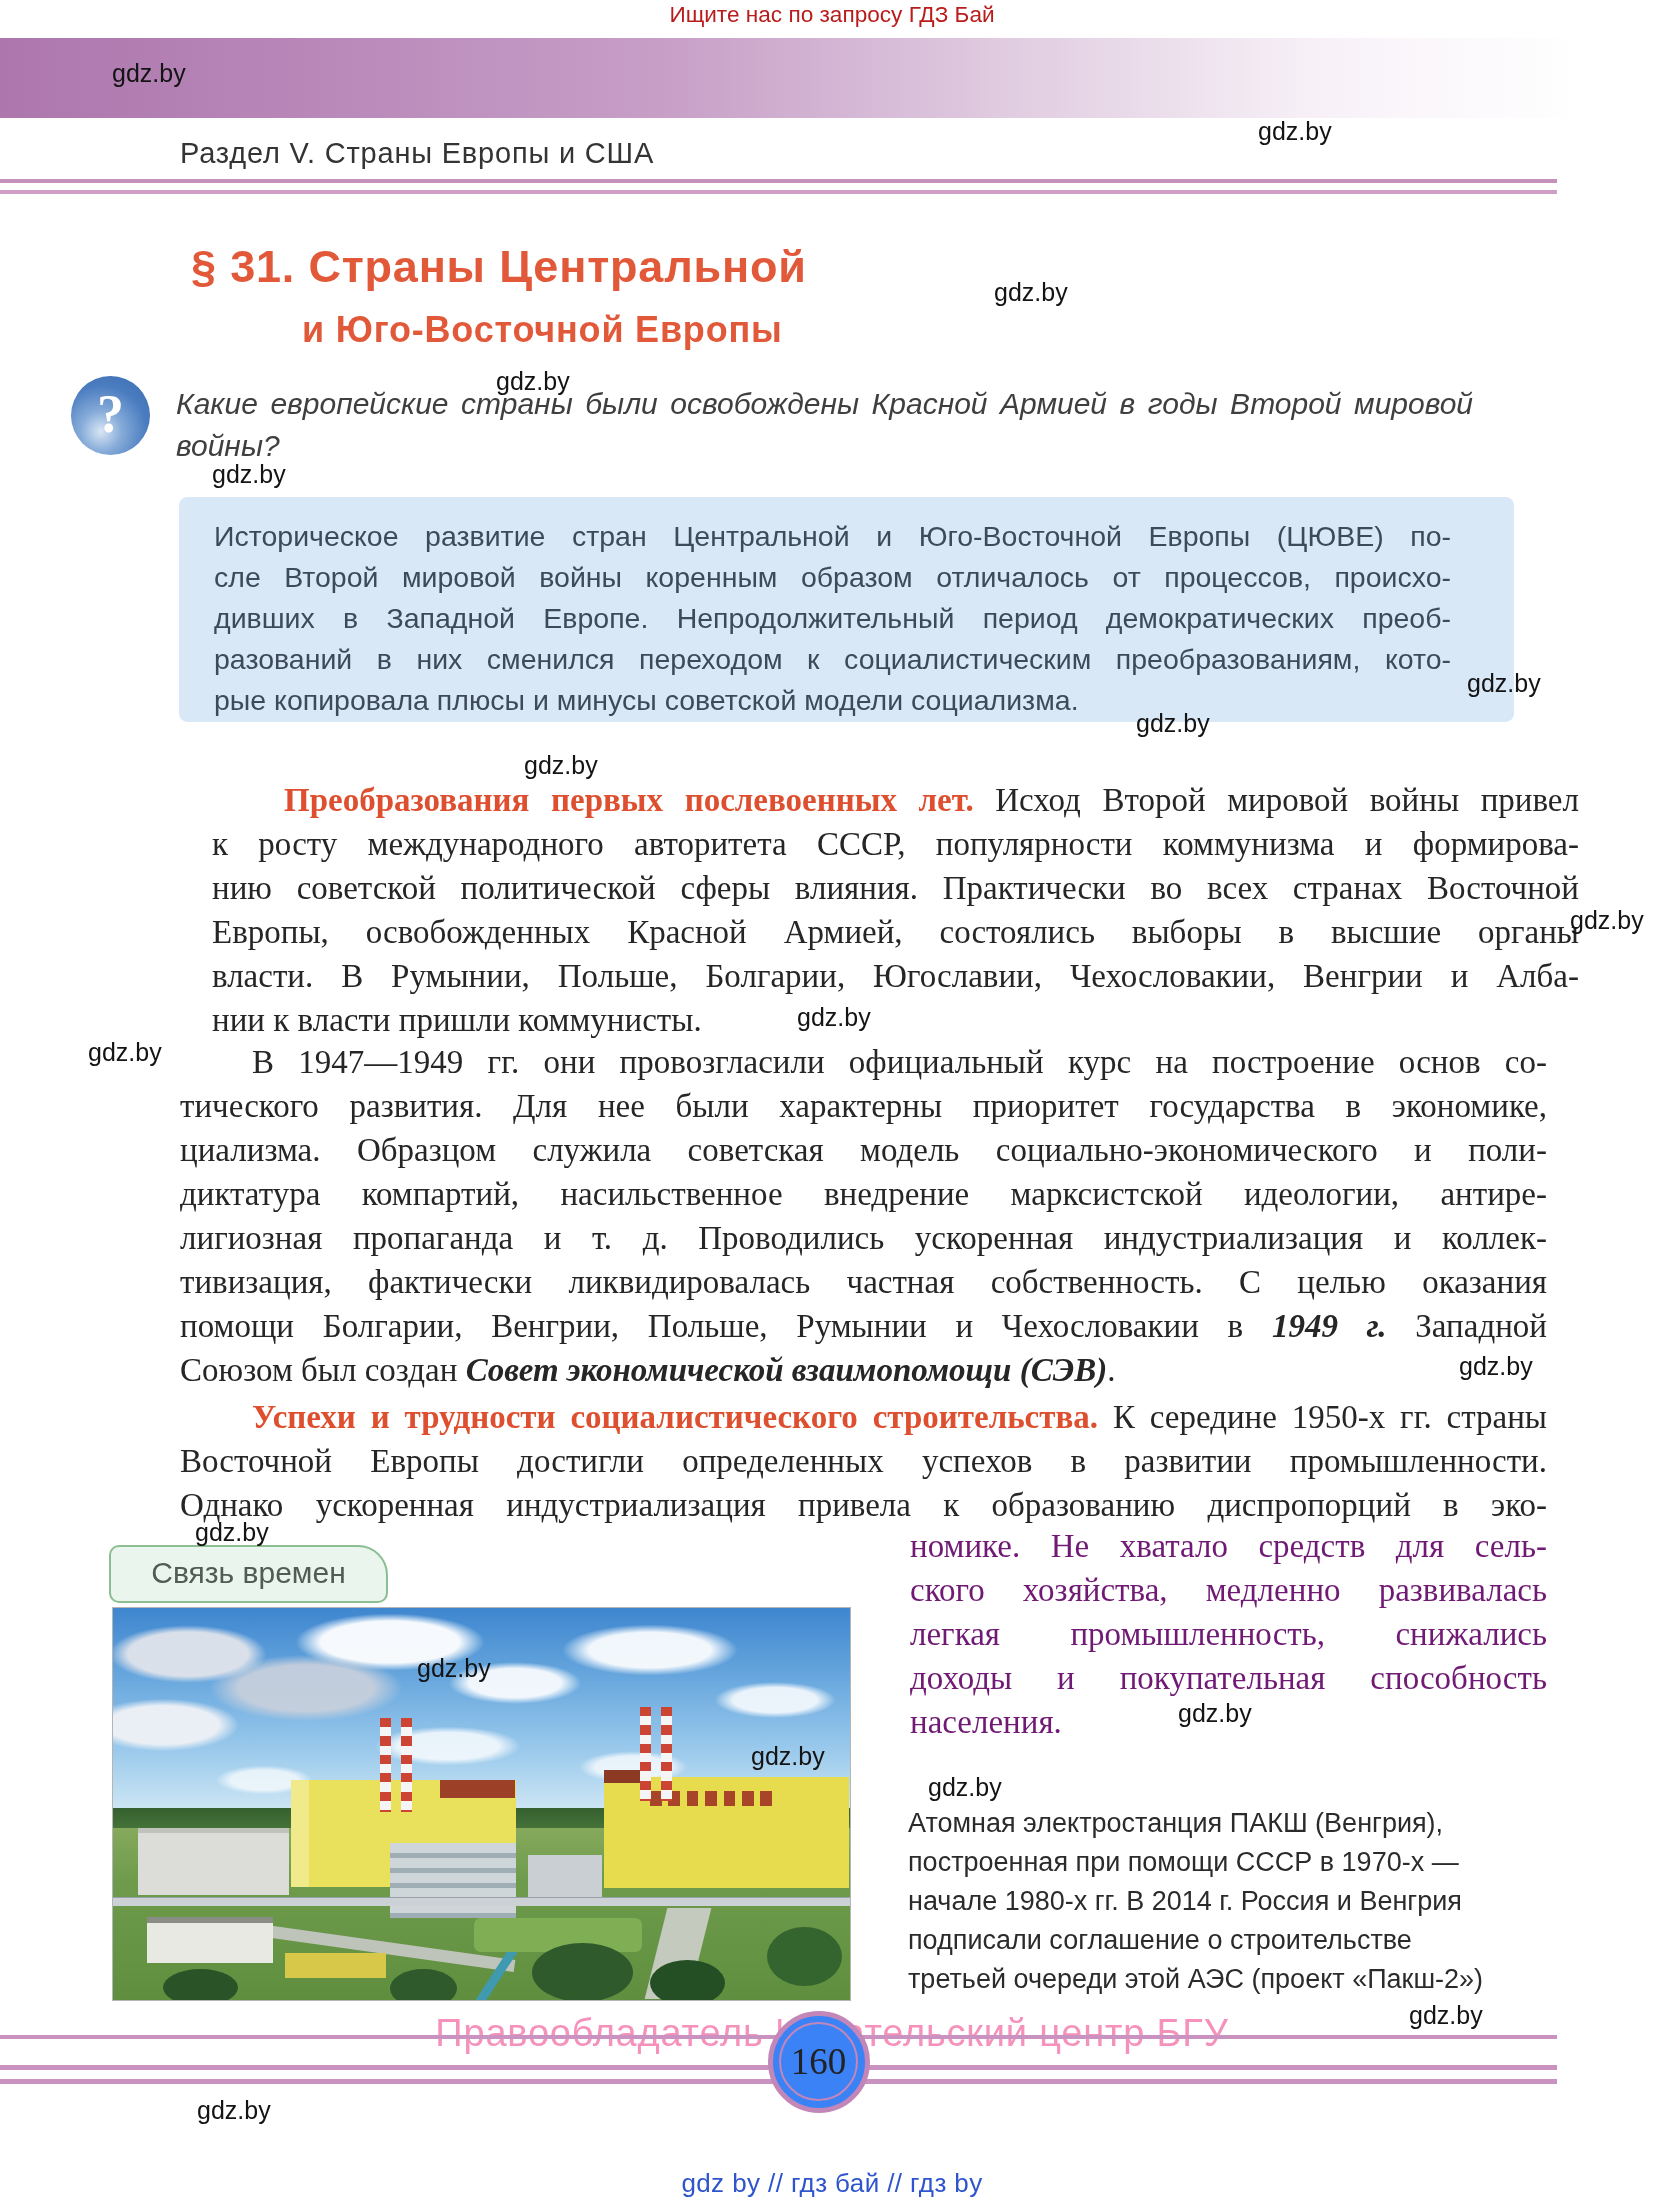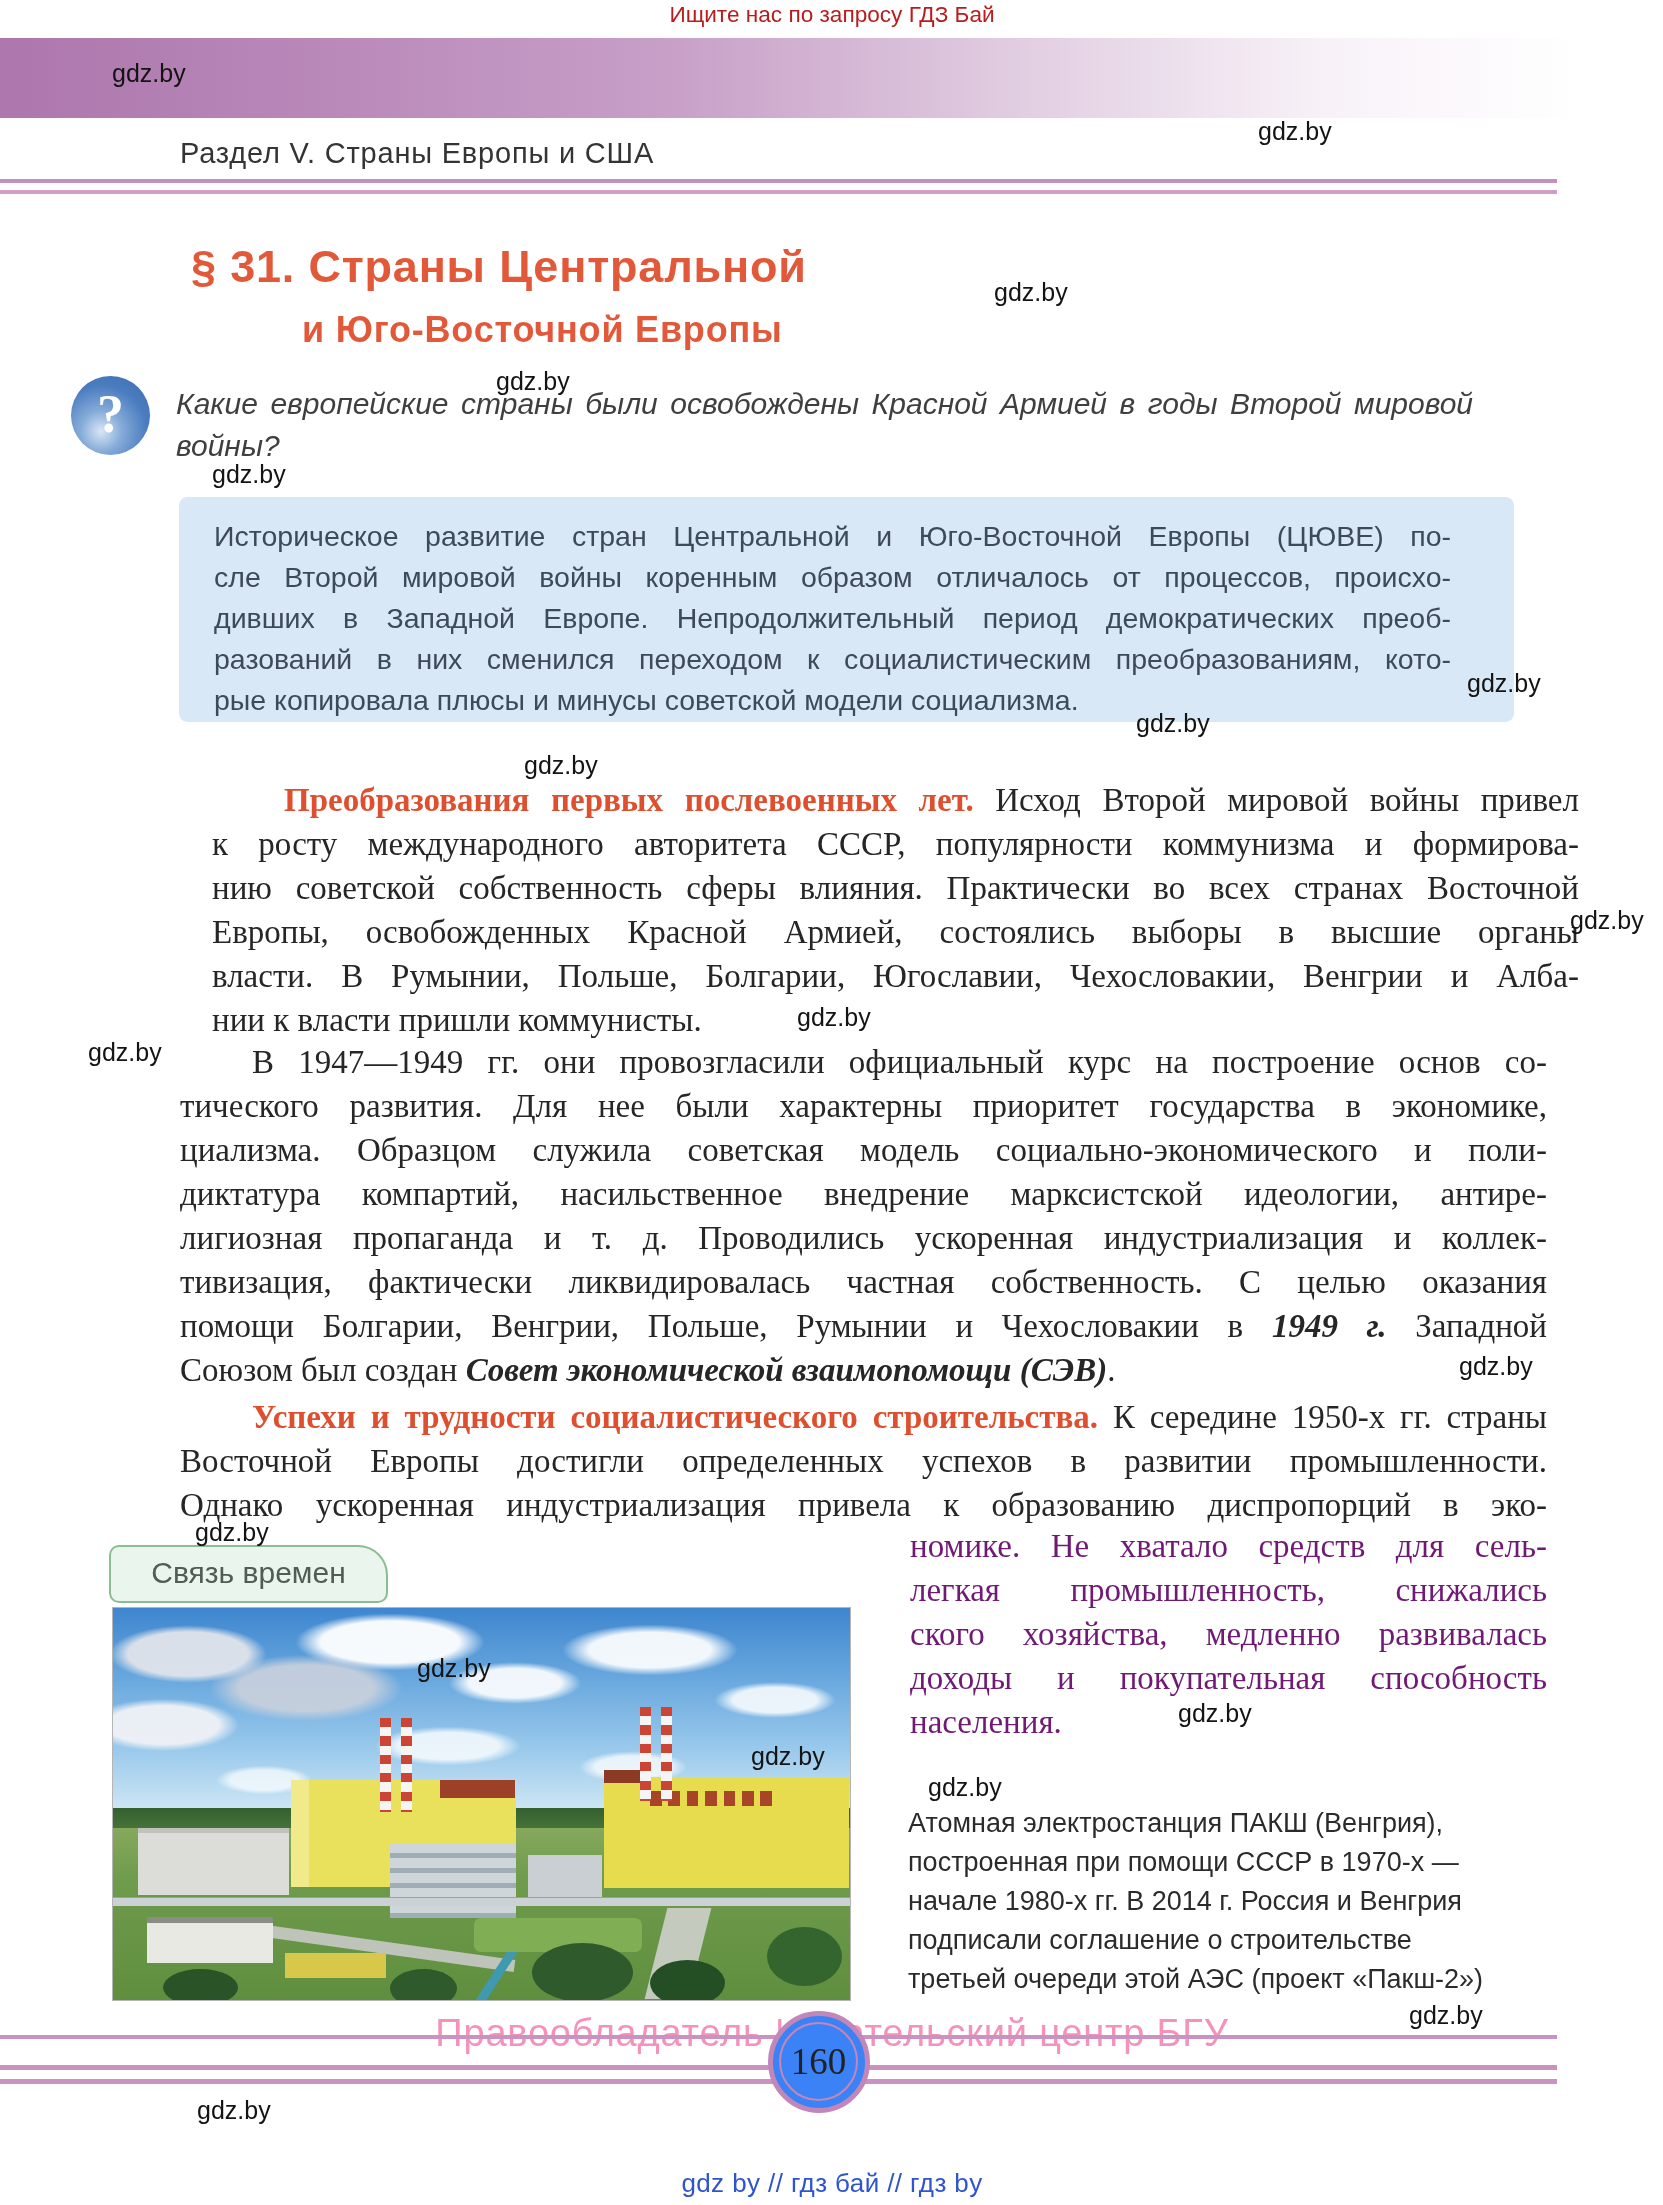--- a/index.html
+++ b/index.html
@@ -159,21 +159,21 @@
     <div class="il">разований в них сменился переходом к социалистическим преобразованиям, кото-</div>
     <div class="il">рые копировала плюсы и минусы советской модели социализма.</div>
   </div>
 <span class="wm" style="left:1467px;top:669px;">gdz.by</span>
 <span class="wm" style="left:1136px;top:709px;">gdz.by</span>
 <span class="wm" style="left:524px;top:751px;">gdz.by</span>
 
 <div class="para p1">
     <div class="bl ind"><span class="rh">Преобразования первых послевоенных лет.</span><span> Исход Второй мировой войны привел</span></div>
     <div class="bl"><span>к росту международного авторитета СССР, популярности коммунизма и формирова-</span></div>
-    <div class="bl"><span>нию советской собственность сферы влияния. Практически во всех странах Восточной</span></div>
+    <div class="bl"><span>нию советской политической сферы влияния. Практически во всех странах Восточной</span></div>
     <div class="bl"><span>Европы, освобожденных Красной Армией, состоялись выборы в высшие органы</span></div>
     <div class="bl"><span>власти. В Румынии, Польше, Болгарии, Югославии, Чехословакии, Венгрии и Алба-</span></div>
     <div class="bl last"><span>нии к власти пришли коммунисты.</span></div>
   </div>
 <span class="wm" style="left:797px;top:1003px;">gdz.by</span>
 <span class="wm" style="left:1570px;top:906px;">gdz.by</span>
 <span class="wm" style="left:88px;top:1038px;">gdz.by</span>
 
 <div class="para p2">
     <div class="bl ind"><span>В 1947—1949 гг. они провозгласили официальный курс на построение основ со-</span></div>
@@ -188,22 +188,22 @@
 <span class="wm" style="left:1459px;top:1352px;">gdz.by</span>
 
 <div class="para p3">
     <div class="bl ind"><span class="rh">Успехи и трудности социалистического строительства.</span><span> К середине 1950-х гг. страны</span></div>
     <div class="bl"><span>Восточной Европы достигли определенных успехов в развитии промышленности.</span></div>
     <div class="bl"><span>Однако ускоренная индустриализация привела к образованию диспропорций в эко-</span></div>
   </div>
 
 <div class="rcol">
     <div class="bl"><span>номике. Не хватало средств для сель-</span></div>
+    <div class="bl"><span>ского хозяйства, медленно развивалась</span></div>
     <div class="bl"><span>легкая промышленность, снижались</span></div>
-    <div class="bl"><span>ского хозяйства, медленно развивалась</span></div>
     <div class="bl"><span>доходы и покупательная способность</span></div>
     <div class="bl last"><span>населения.</span></div>
   </div>
 <span class="wm" style="left:1178px;top:1699px;">gdz.by</span>
 
 <span class="wm" style="left:195px;top:1518px;">gdz.by</span>
 <div class="link-box">Связь времен</div>
 
 <div class="photo">
   <div class="sky"></div>

